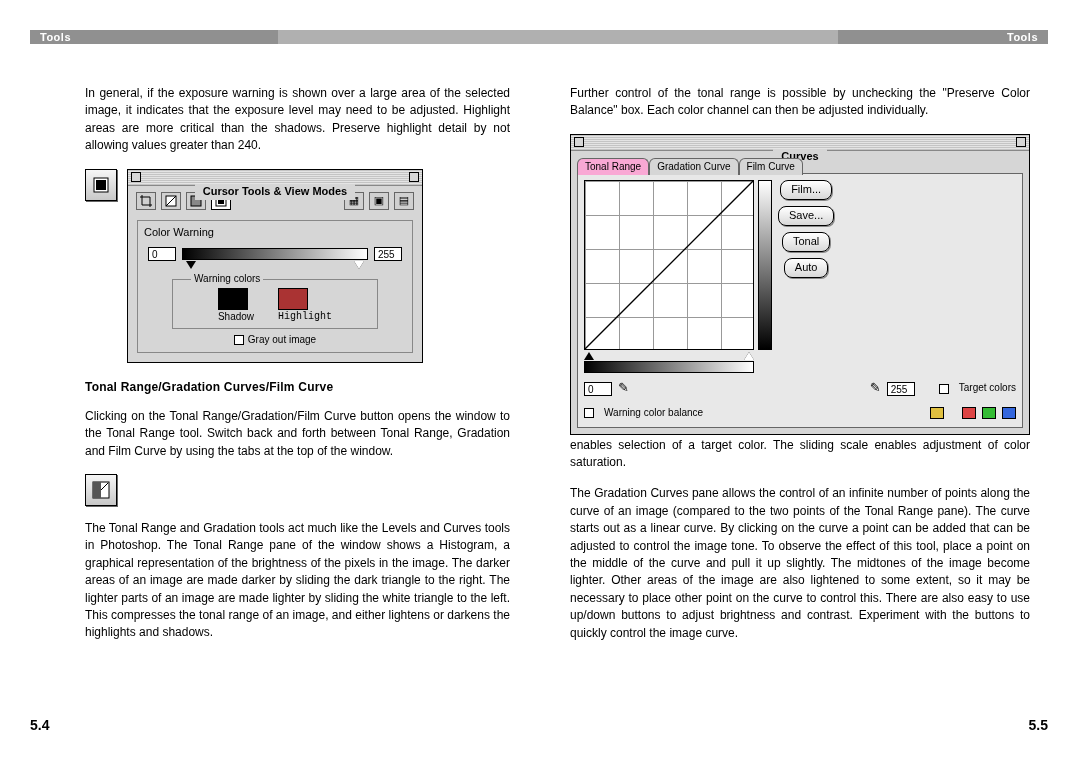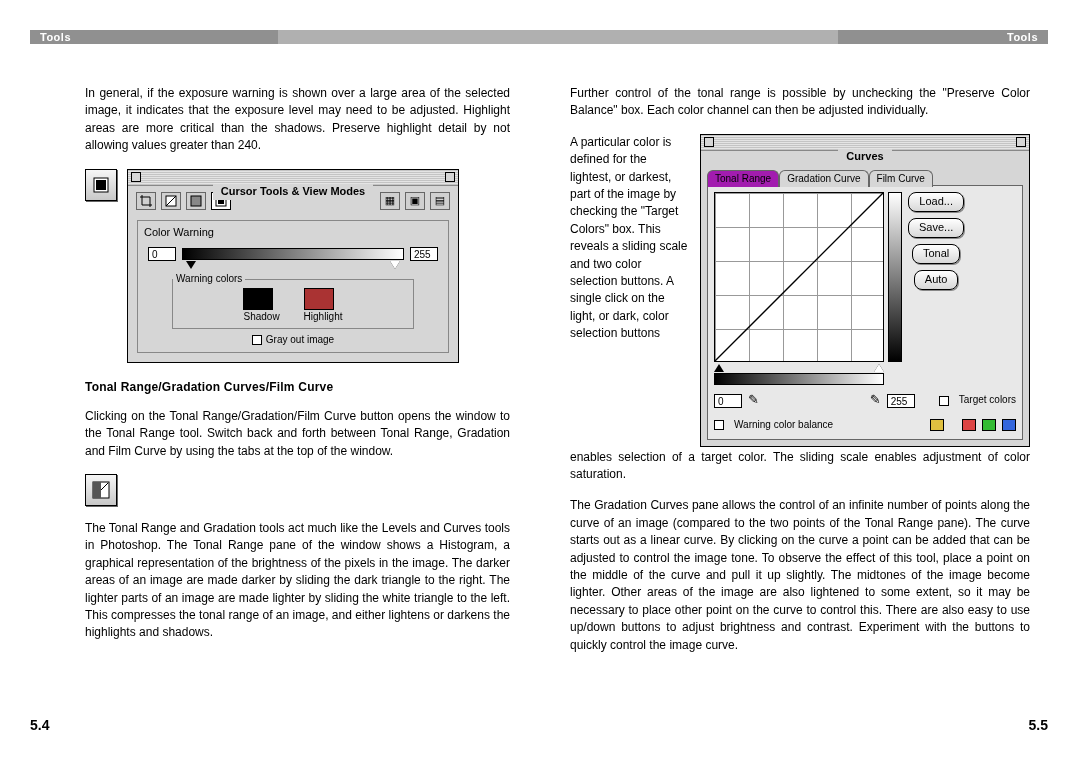--- a/index.html
+++ b/index.html
@@ -136,21 +136,21 @@
   }
   .inner-panel {
     margin: 5px;
     border: 1px solid #888;
     padding: 2px 4px 4px 4px;
     position: relative;
   }
   .inner-title {
     position: absolute;
     top: -8px;
-    left: 0;
+    left: 18px;
     background: #d6d6d6;
     padding: 0 3px;
     font-size: 10px;
   }
   .gradient-bar {
     height: 12px;
     background: linear-gradient(to right,#000,#fff);
     border: 1px solid #000;
     flex: 1;
   }
@@ -174,21 +174,21 @@
     display: inline-block;
     border: 1px solid #666;
     border-bottom: none;
     border-radius: 6px 6px 0 0;
     padding: 1px 7px;
     font-size: 10px;
     background: #d6d6d6;
     position: relative;
     top: 1px;
   }
-  .tab.active { background: #a21caf; margin-top: 12px; }
+  .tab.active { background: #f9a8d4; }
   .tab-body {
     border: 1px solid #666;
     background: #e8e8e8;
     padding: 6px;
   }
   .curves-grid {
     width: 170px; height: 170px;
     background:
       linear-gradient(#999 1px, transparent 1px) 0 0/100% 34px,
       linear-gradient(90deg,#999 1px, transparent 1px) 0 0/34px 100%,
@@ -234,21 +234,21 @@
   <div class="content">
     <p>In general, if the exposure warning is shown over a large area of the selected image, it indicates that the exposure level may need to be adjusted. Highlight areas are more critical than the shadows. Preserve highlight detail by not allowing values greater than 240.</p>
 
     <div class="screenshot-block">
       <div class="tool-icon">
         <svg width="18" height="18">
             <rect x="2" y="2" width="14" height="14" fill="#fff" stroke="#000"></rect>
             <rect x="4" y="4" width="10" height="10" fill="#000"></rect>
           </svg>
       </div>
-      <div class="mac-win" style="width:332px;">
+      <div class="mac-win" style="width:296px;">
         <div class="mac-title">
           <div class="sq left"></div>
           <span class="t">Cursor Tools &amp; View Modes</span>
           <div class="sq right"></div>
         </div>
         <div style="padding:4px;">
           <div class="icon-row" style="margin:2px 4px 6px 4px;">
             <div class="toolbar-icon">
                 <svg width="12" height="12">
                   <path d="M2 0v10h10M0 2h10v10" stroke="#000" fill="none"></path>
@@ -287,21 +287,21 @@
               <div class="tri black"></div>
               <div class="tri white"></div>
             </div>
             <div class="inner-panel" style="margin:10px 30px 4px 30px;padding-top:8px;">
               <span class="inner-title">Warning colors</span>
               <div style="display:flex;gap:24px;justify-content:center;">
                 <div style="text-align:center;">
                   <div class="swatch" style="background:#000;"></div>
                   <div style="font-size:10px;">Shadow</div>
                 </div>
-                <div style="text-align:center;">
+                <div style="text-align:center;font-family:Liberation Mono, monospace;">
                   <div class="swatch" style="background:#a33;"></div>
                   <div style="font-size:10px;">Highlight</div>
                 </div>
               </div>
             </div>
             <div style="text-align:center;margin-top:4px;font-size:10px;">
               <span class="checkbox"></span><span>Gray out image</span>
             </div>
           </div>
         </div>
@@ -329,21 +329,20 @@
 <div class="page page-right">
   <div class="header-bar"></div>
   <div class="header-band">
       <span>Tools</span>
     </div>
 
   <div class="content">
     <p>Further control of the tonal range is possible by unchecking the "Preserve Color Balance" box. Each color channel can then be adjusted individually.</p>
 
     <div class="wrap-col" style="margin-bottom:2px;">
-      <div class="side-text">A particular color is defined for the lightest, or darkest, part of the image by checking the "Target Colors" box. This reveals a sliding scale and two color selection buttons. A single click on the light, or dark, color selection buttons</div>
 
       <div class="mac-win" style="flex:1;">
         <div class="mac-title">
           <div class="sq left"></div>
           <span class="t">Curves</span>
           <div class="sq right"></div>
         </div>
         <div style="padding:6px;">
           <div style="margin-bottom:-1px;">
             <span class="tab active">Tonal Range</span><span class="tab">Gradation Curve</span><span class="tab">Film Curve</span>
@@ -352,21 +351,21 @@
             <div style="display:flex;gap:6px;">
               <div style="display:flex;gap:4px;">
                 <div class="curves-grid">
                   <svg class="diag" viewBox="0 0 100 100" preserveAspectRatio="none">
                       <line x1="0" y1="100" x2="100" y2="0" stroke="#000" stroke-width="0.8"></line>
                     </svg>
                 </div>
                 <div class="vgrad"></div>
               </div>
               <div style="display:flex;flex-direction:column;gap:6px;align-items:center;">
-                <span class="mac-btn">Load...</span>
+                <span class="mac-btn">Film...</span>
                 <span class="mac-btn">Save...</span>
                 <span class="mac-btn">Tonal</span>
                 <span class="mac-btn">Auto</span>
               </div>
             </div>
             <div style="display:flex;justify-content:space-between;width:170px;margin-top:2px;">
               <div class="tri black" style="border-top:none;border-bottom:8px solid #000;"></div>
               <div class="tri white" style="border-top:none;border-bottom:8px solid #fff;"></div>
             </div>
             <div class="gradient-bar" style="width:170px;margin-top:1px;"></div>

